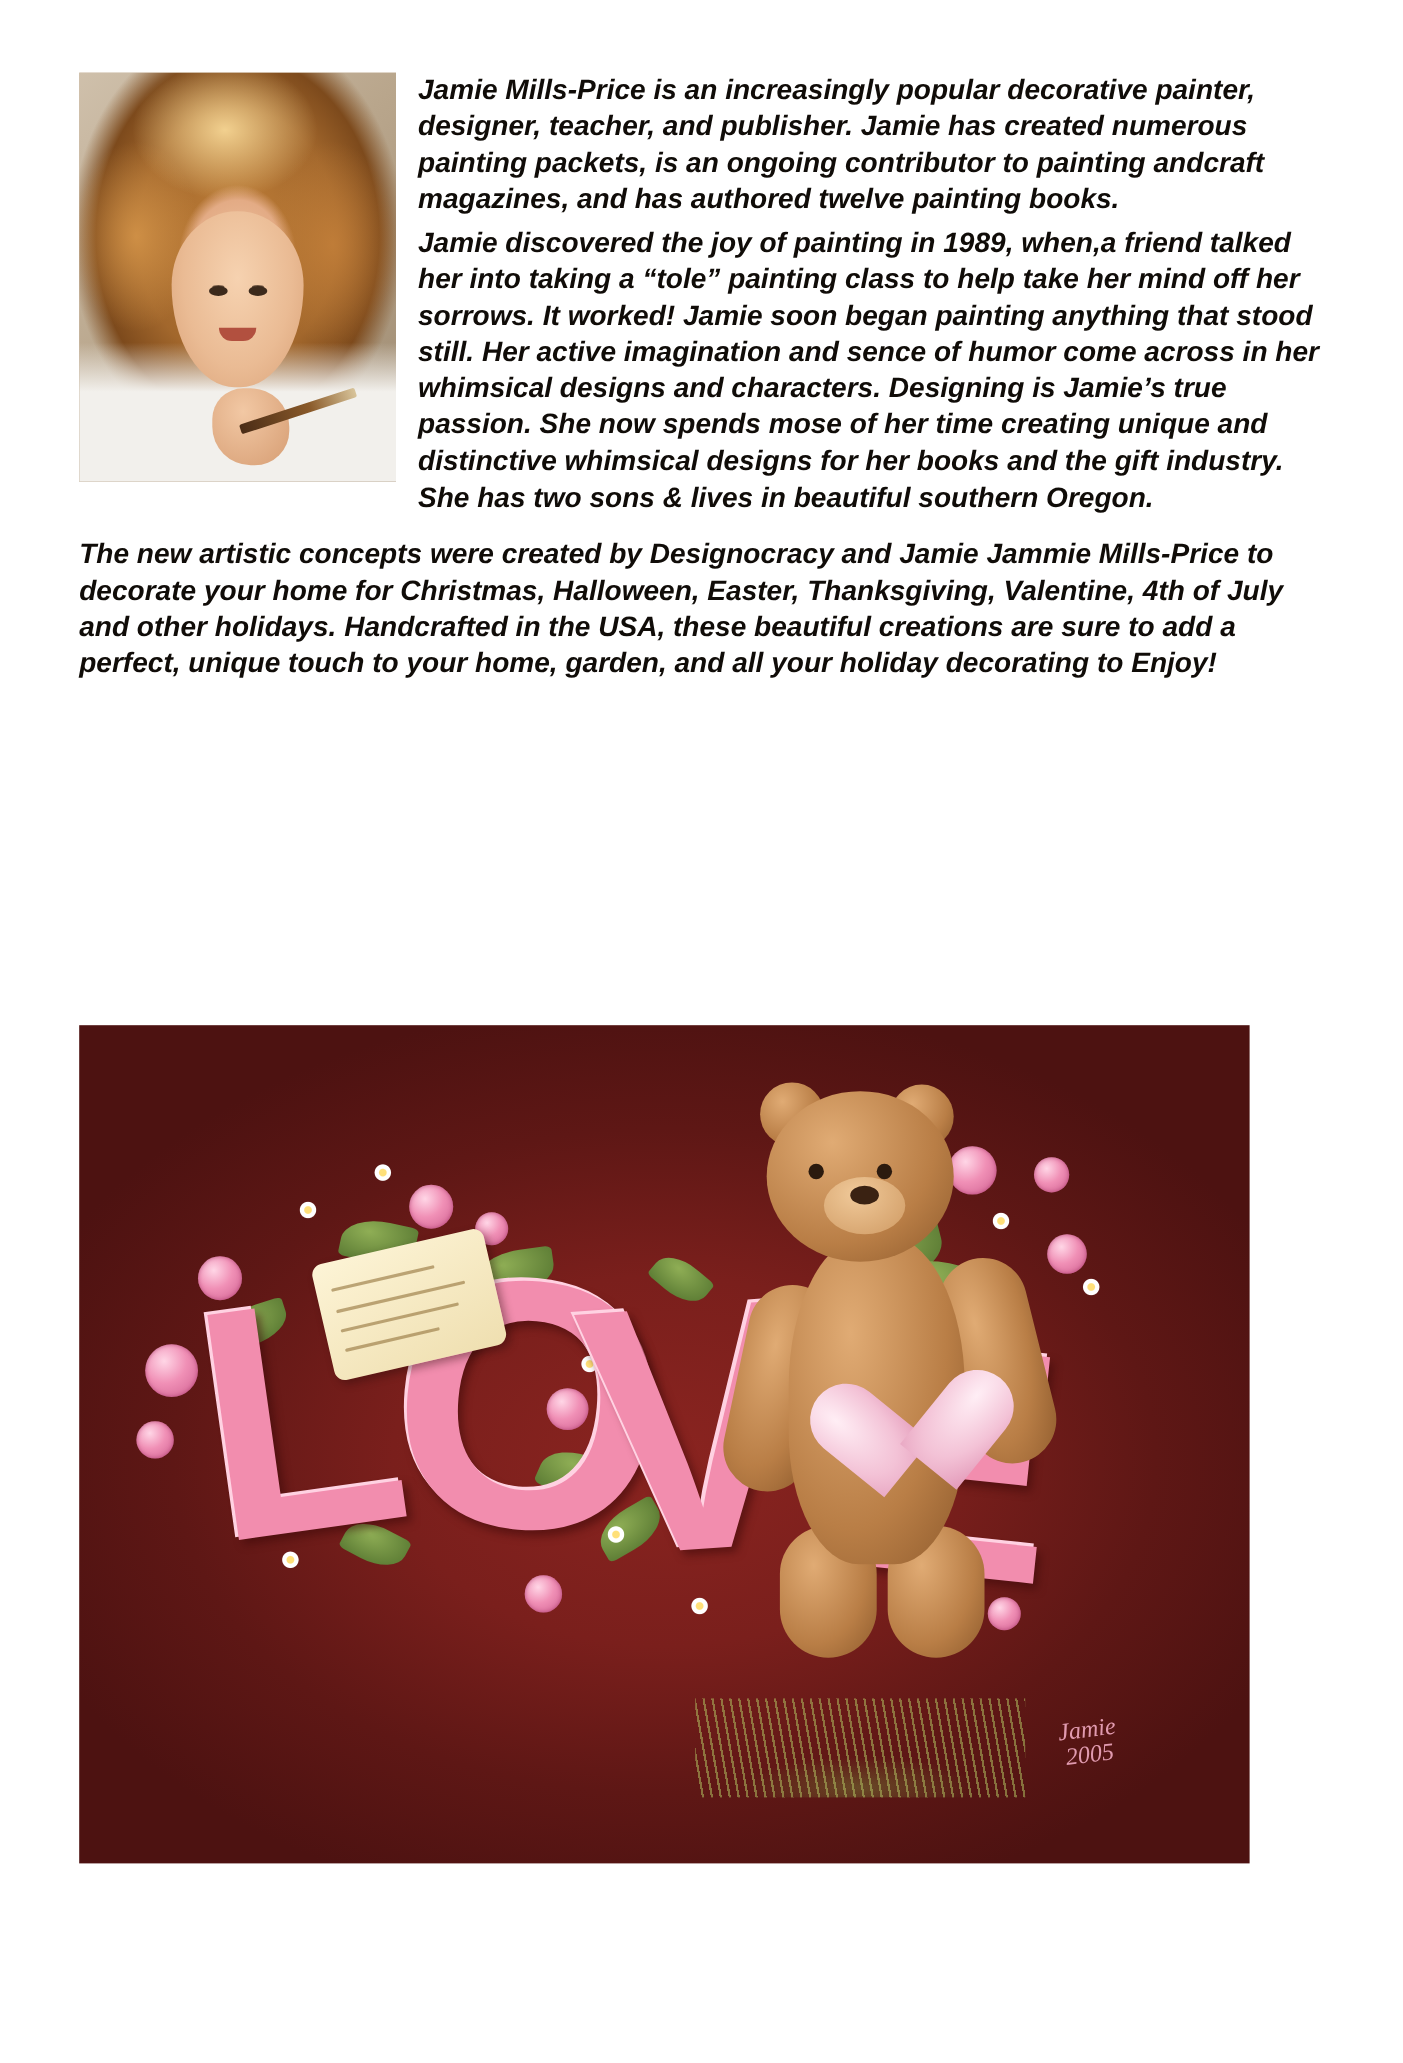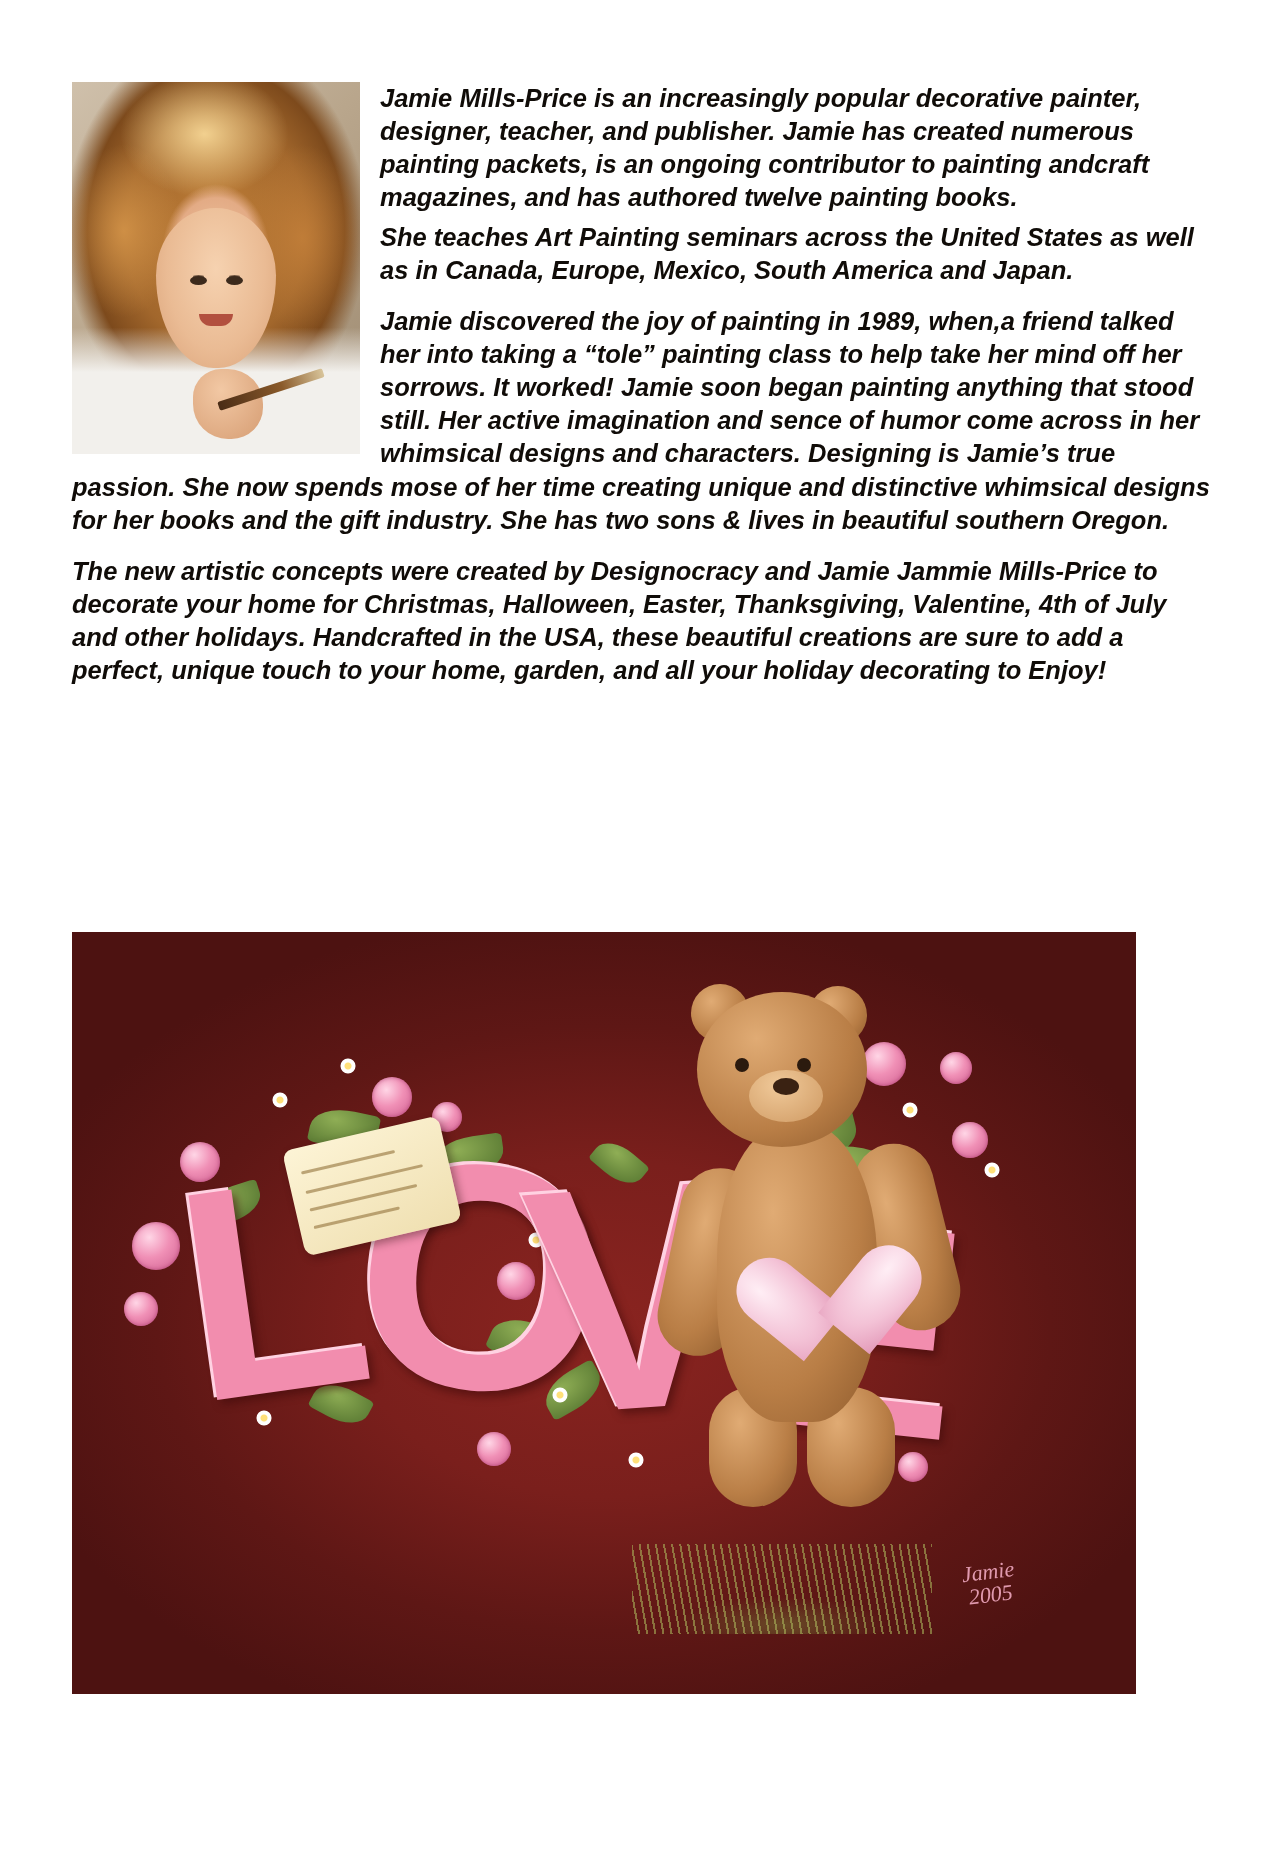--- a/index.html
+++ b/index.html
@@ -19,21 +19,21 @@
     left: 0; top: 0;
     width: 1275px;
     height: 1875px;
     background: #ffffff;
   }
 
   
   .bio-block {
     position: absolute;
     left: 72px;
-    top: 82px;
+    top: 66px;
     width: 1140px;
   }
 
   .portrait {
     float: left;
     width: 288px;
     height: 372px;
     margin: 0 20px 6px 0;
     position: relative;
     overflow: hidden;
@@ -260,21 +260,20 @@
           <span class="eye left"></span>
           <span class="eye right"></span>
           <span class="mouth"></span>
         </div>
         <div class="hand"></div>
         <div class="pen"></div>
       </div>
     </div>
 
     <p class="body-text tight">Jamie Mills-Price is an increasingly popular decorative painter, designer, teacher, and publisher. Jamie has created numerous painting packets, is an ongoing contributor to painting andcraft magazines, and has authored twelve painting books.</p>
-    <p class="body-text">She teaches Art Painting seminars across the United States as well as in Canada, Europe, Mexico, South America and Japan.</p>
     <p class="body-text">Jamie discovered the joy of painting in 1989, when,a friend talked her into taking a “tole” painting class to help take her mind off her sorrows. It worked! Jamie soon began painting anything that stood still. Her active imagination and sence of humor come across in her whimsical designs and characters. Designing is Jamie’s true passion. She now spends mose of her time creating unique and distinctive whimsical designs for her books and the gift industry. She has two sons &amp; lives in beautiful southern Oregon.</p>
     <p class="body-text">The new artistic concepts were created by Designocracy and Jamie Jammie Mills-Price to decorate your home for Christmas, Halloween, Easter, Thanksgiving, Valentine, 4th of July and other holidays. Handcrafted in the USA, these beautiful creations are sure to add a perfect, unique touch to your home, garden, and all your holiday decorating to Enjoy!</p>
 
   </div>
 
   <div class="artwork">
     <div class="art-canvas">
 
       <span class="rose" style="left:60px;  top:290px; width:48px; height:48px;"></span>
       <span class="rose" style="left:108px; top:210px; width:40px; height:40px;"></span>

